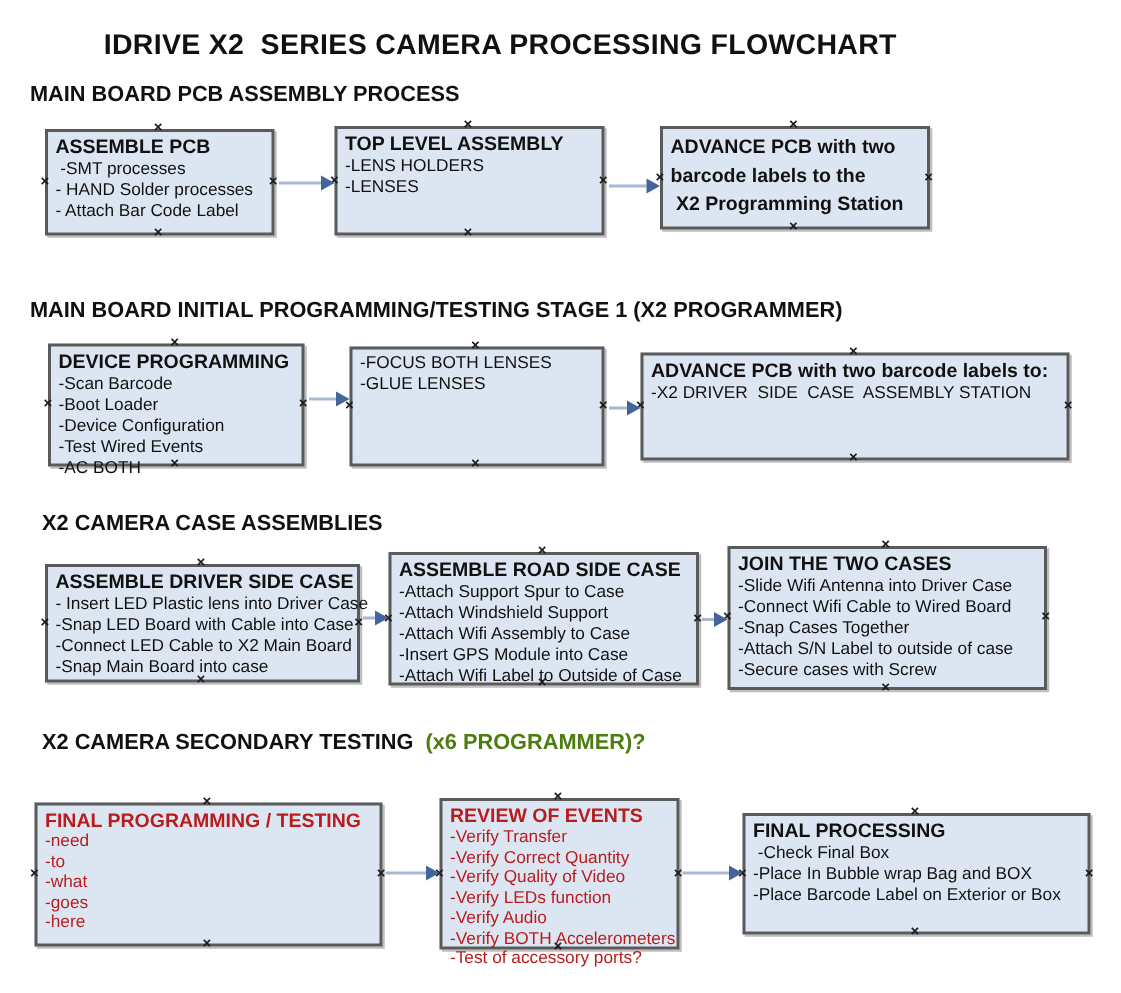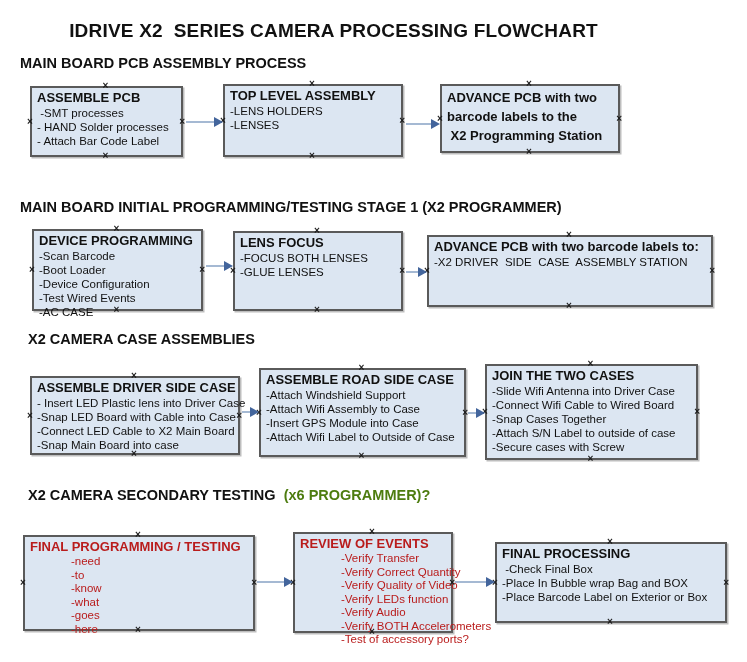--- a/index.html
+++ b/index.html
@@ -16,21 +16,21 @@
   }
   .sec-heading .red-part{color:#4d7c0f;}
   .fbox{
     position:absolute;box-sizing:border-box;background:#dce6f2;
     border:2px solid #5a5a5a;box-shadow:1.5px 1.5px 0 rgba(125,125,125,.5);
     padding:2px 5px;overflow:visible;
   }
   .btitle{font-size:13px;font-weight:bold;line-height:16px;white-space:pre;}
   .bitem{font-size:11.5px;line-height:14px;white-space:pre;}
   .red .btitle,.red .bitem{color:#b91c1c;}
-  .red .bitem{line-height:13.5px;margin-left:41px;}
+  .red .bitem{line-height:13.5px;}
   .handle{
     position:absolute;font-size:10px;line-height:6px;color:#1a1a1a;
     font-weight:bold;pointer-events:auto;
   }
   .ht{top:-5px;left:50%;margin-left:-4px;}
   .hb{bottom:-4px;left:50%;margin-left:-4px;}
   .hl{left:-5px;top:50%;margin-top:-3px;}
   .hr{right:-4px;top:50%;margin-top:-3px;}
   .arrow{position:absolute;height:2px;background:#a5b9d3;}
   .arrow::after{
@@ -83,65 +83,65 @@
   <div class="arrow" style="left:406px;top:123px;width:25px"></div>
 
   <div class="sec-heading" style="left:20px;top:199px">MAIN BOARD INITIAL PROGRAMMING/TESTING STAGE 1 (X2 PROGRAMMER)</div>
 
   <div class="fbox" style="left:32px;top:229px;width:171px;height:82px">
     <div class="btitle">DEVICE PROGRAMMING</div>
     <div class="bitem">-Scan Barcode</div>
     <div class="bitem">-Boot Loader</div>
     <div class="bitem">-Device Configuration</div>
     <div class="bitem">-Test Wired Events</div>
-    <div class="bitem">-AC CASE</div>
+    <div class="bitem">-AC BOTH</div>
   <span class="handle ht">×</span>
       <span class="handle hb">×</span>
       <span class="handle hl">×</span>
       <span class="handle hr">×</span>
     </div>
 
   <div class="fbox" style="left:233px;top:231px;width:170px;height:80px">
-    <div class="btitle">LENS FOCUS</div>
     <div class="bitem">-FOCUS BOTH LENSES</div>
     <div class="bitem">-GLUE LENSES</div>
   <span class="handle ht">×</span>
       <span class="handle hb">×</span>
       <span class="handle hl">×</span>
       <span class="handle hr">×</span>
     </div>
 
   <div class="fbox" style="left:427px;top:235px;width:286px;height:72px">
     <div class="btitle">ADVANCE PCB with two barcode labels to:</div>
     <div class="bitem">-X2 DRIVER  SIDE  CASE  ASSEMBLY STATION</div>
   <span class="handle ht">×</span>
       <span class="handle hb">×</span>
       <span class="handle hl">×</span>
       <span class="handle hr">×</span>
     </div>
 
   <div class="arrow" style="left:206px;top:265px;width:18px"></div>
   <div class="arrow" style="left:406px;top:271px;width:12px"></div>
 
-  <div class="sec-heading" style="left:28px;top:331px">X2 CAMERA CASE ASSEMBLIES</div>
+  <div class="sec-heading" style="left:28px;top:341px">X2 CAMERA CASE ASSEMBLIES</div>
 
   <div class="fbox" style="left:30px;top:376px;width:210px;height:79px">
     <div class="btitle">ASSEMBLE DRIVER SIDE CASE</div>
     <div class="bitem">- Insert LED Plastic lens into Driver Case</div>
     <div class="bitem">-Snap LED Board with Cable into Case</div>
     <div class="bitem">-Connect LED Cable to X2 Main Board</div>
     <div class="bitem">-Snap Main Board into case</div>
   <span class="handle ht">×</span>
       <span class="handle hb">×</span>
       <span class="handle hl">×</span>
       <span class="handle hr">×</span>
     </div>
 
   <div class="fbox" style="left:259px;top:368px;width:207px;height:89px">
     <div class="btitle">ASSEMBLE ROAD SIDE CASE</div>
+    <div class="bitem">-Attach Support Spur to Case</div>
     <div class="bitem">-Attach Windshield Support</div>
     <div class="bitem">-Attach Wifi Assembly to Case</div>
     <div class="bitem">-Insert GPS Module into Case</div>
     <div class="bitem">-Attach Wifi Label to Outside of Case</div>
   <span class="handle ht">×</span>
       <span class="handle hb">×</span>
       <span class="handle hl">×</span>
       <span class="handle hr">×</span>
     </div>
 
@@ -160,21 +160,20 @@
 
   <div class="arrow" style="left:242px;top:411px;width:8px"></div>
   <div class="arrow" style="left:468px;top:412px;width:8px"></div>
 
   <div class="sec-heading" style="left:28px;top:487px"><span>X2 CAMERA SECONDARY TESTING </span><span class="red-part"> (x6 PROGRAMMER)?</span></div>
 
   <div class="fbox red" style="left:23px;top:535px;width:232px;height:96px">
     <div class="btitle">FINAL PROGRAMMING / TESTING</div>
     <div class="bitem">-need</div>
     <div class="bitem">-to</div>
-    <div class="bitem">-know</div>
     <div class="bitem">-what</div>
     <div class="bitem">-goes</div>
     <div class="bitem">-here</div>
   <span class="handle ht">×</span>
       <span class="handle hb">×</span>
       <span class="handle hl">×</span>
       <span class="handle hr">×</span>
     </div>
 
   <div class="fbox red" style="left:293px;top:532px;width:160px;height:101px">

